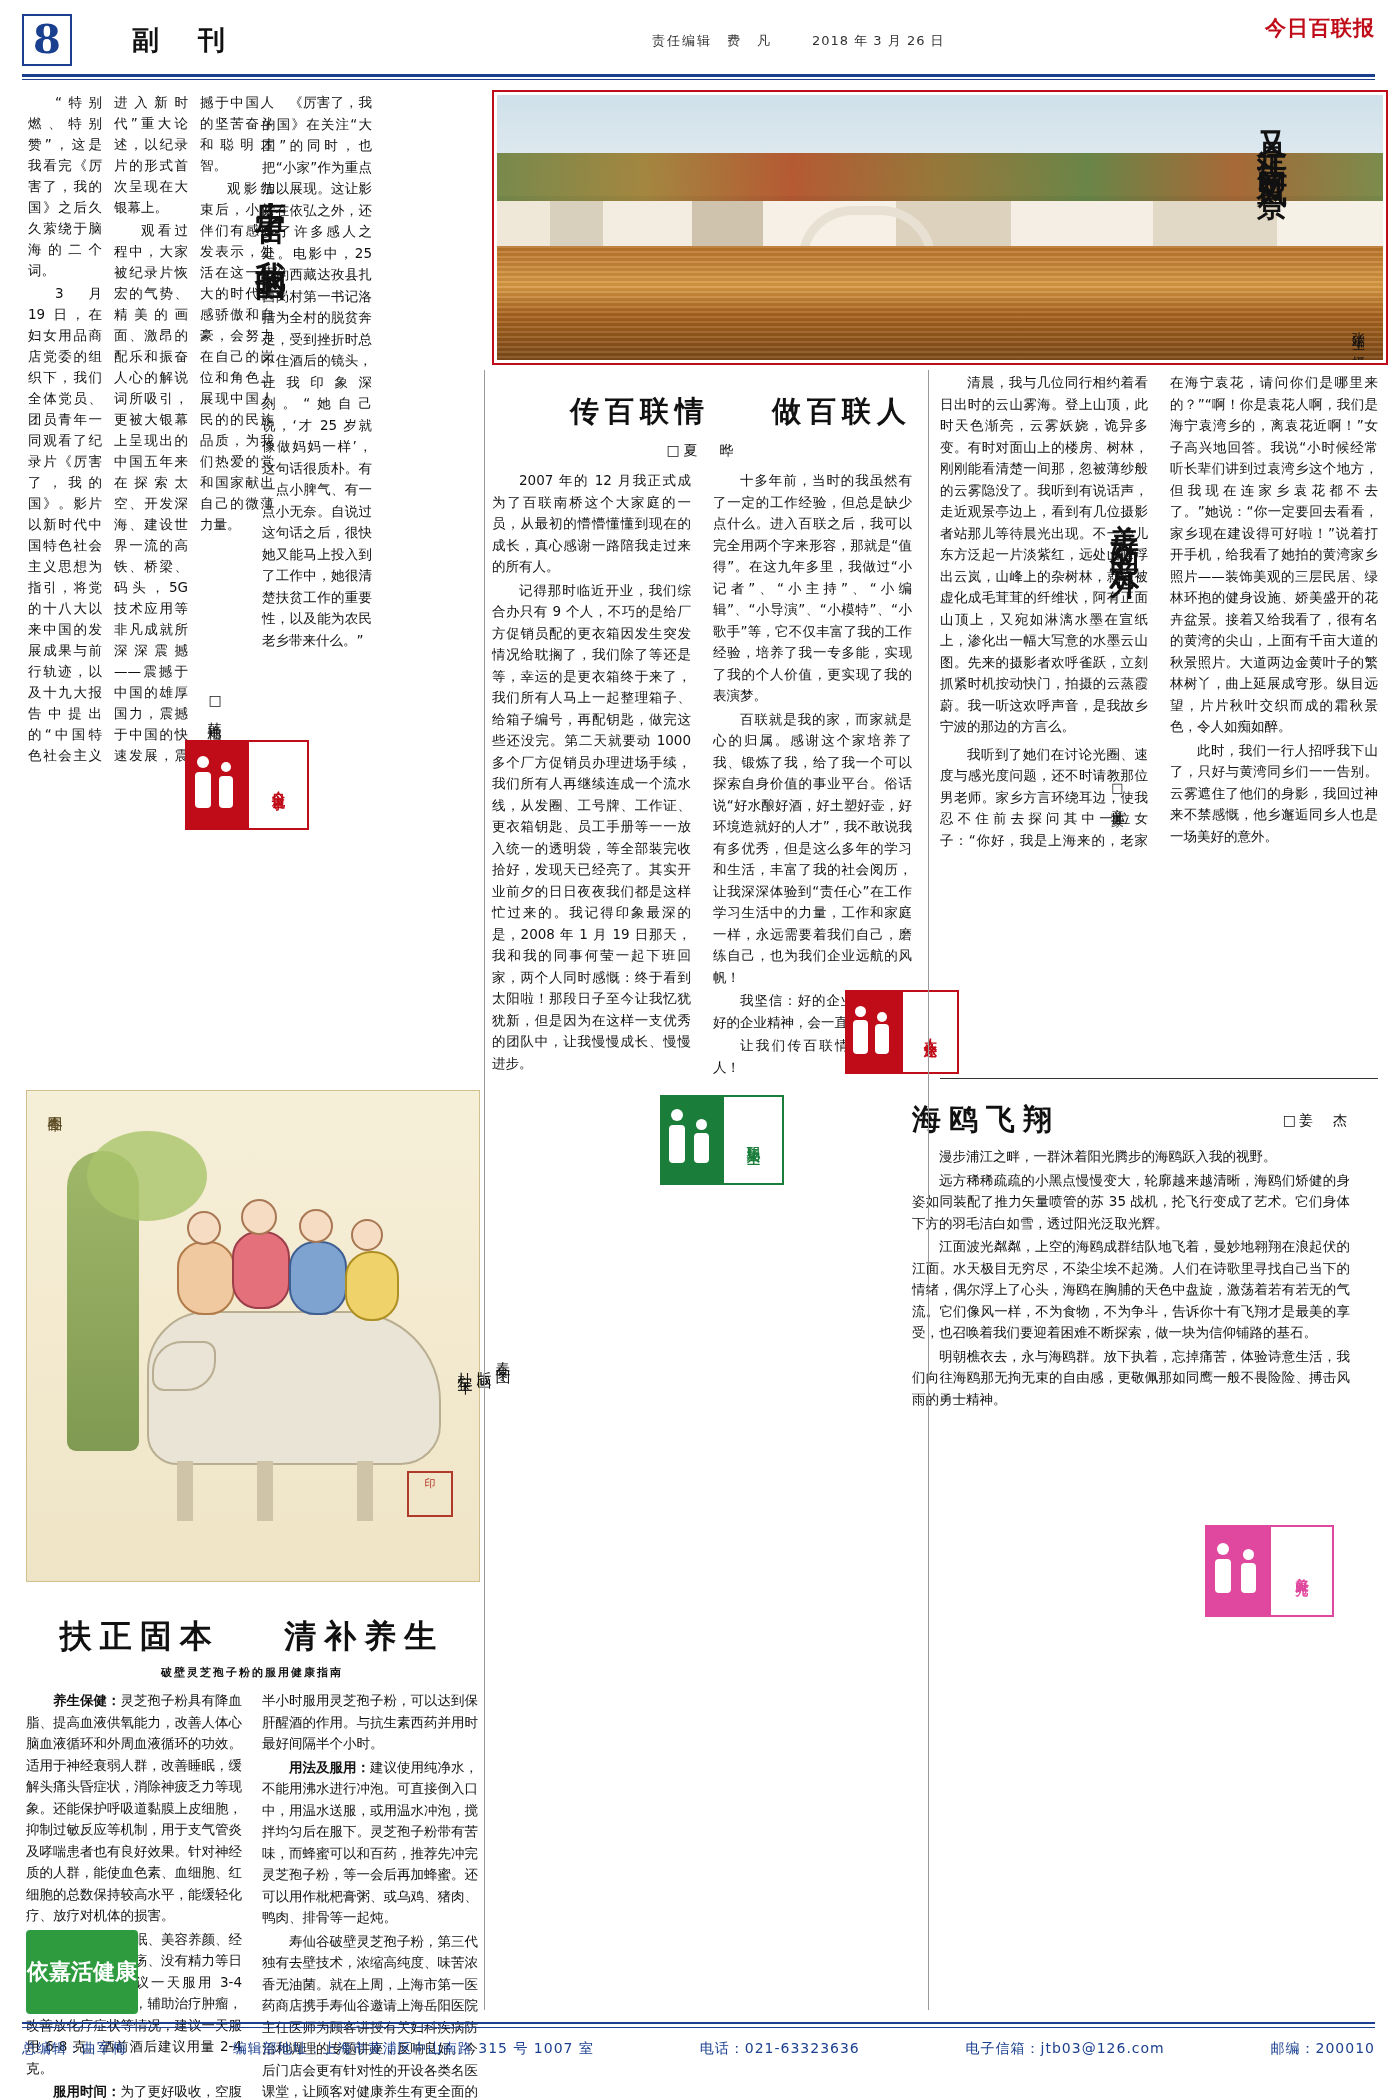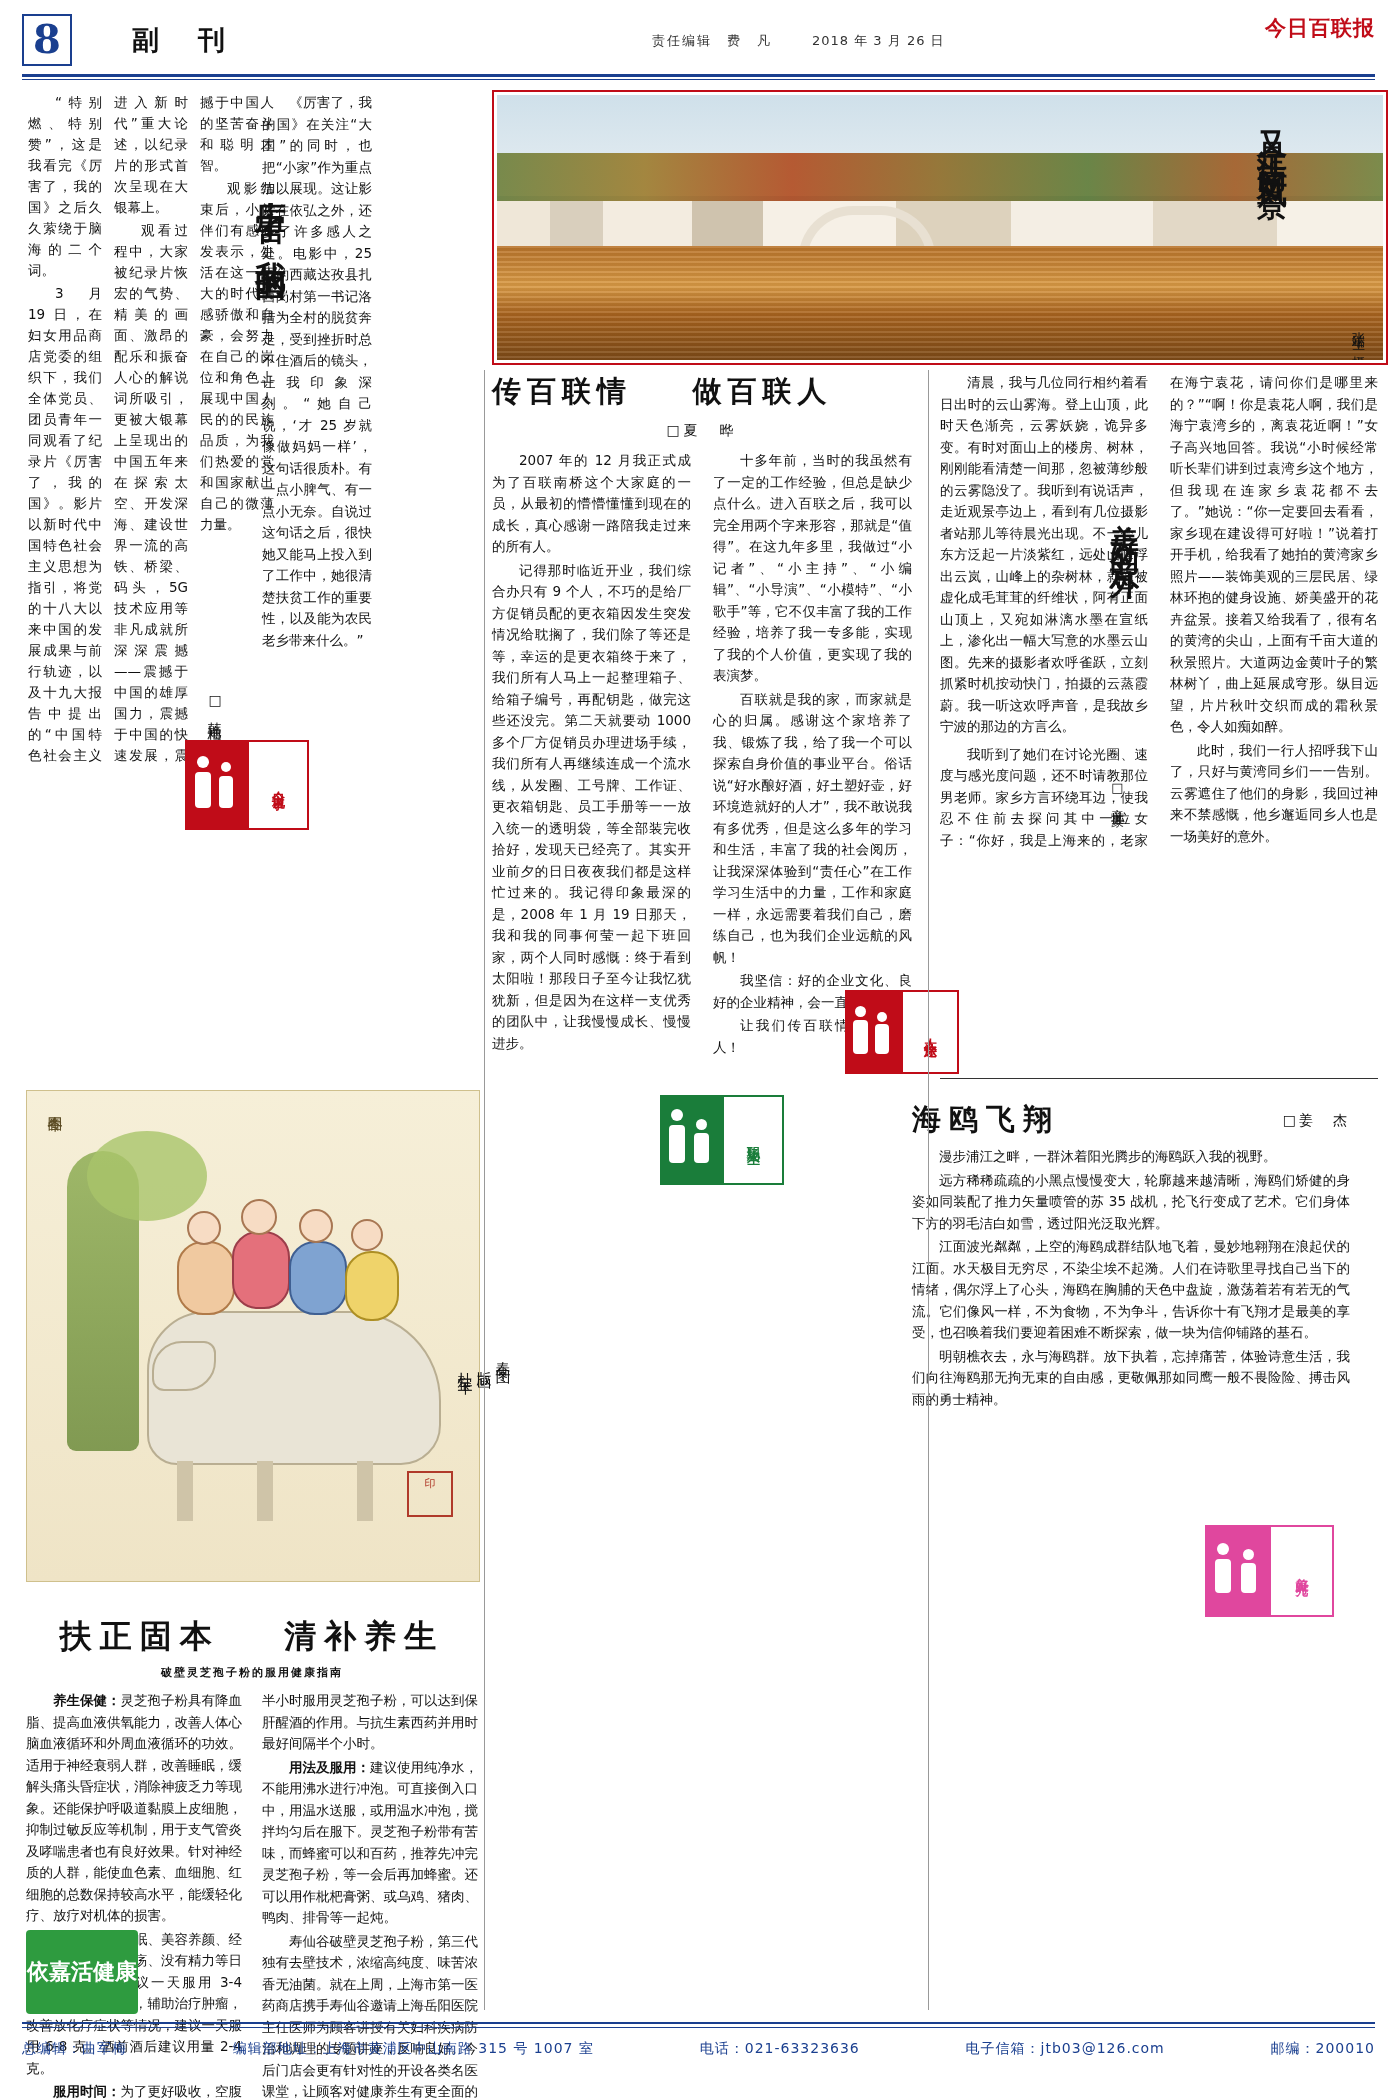--- a/index.html
+++ b/index.html
@@ -63,22 +63,22 @@
   .water:after{content:"";position:absolute;left:0;top:0;width:100%;height:100%;
      background:repeating-linear-gradient(180deg,rgba(255,255,255,.10) 0 2px,rgba(0,0,0,.06) 2px 5px);}
   .title-vert{position:absolute;right:12px;top:12px;width:120px;height:238px;
      display:flex;align-items:flex-start;justify-content:flex-start;}
   .title-vert .t{writing-mode:vertical-rl;font-size:30px;font-weight:bold;letter-spacing:10px;
      font-family:"DejaVu Serif","Liberation Serif",serif;color:#111;}
   .photo-credit{position:absolute;right:16px;bottom:8px;writing-mode:vertical-rl;font-size:13px;letter-spacing:3px;}
 
   
   .art2{position:absolute;left:492px;top:372px;width:420px;}
-  .art2 .title{font-size:29px;font-weight:bold;letter-spacing:6px;text-align:left;
-     font-family:Liberation Serif, serif;}
+  .art2 .title{font-size:29px;font-weight:bold;letter-spacing:6px;text-align:right;
+     font-family:Liberation Sans, sans-serif;margin-top:20px;}
   .art2 .author{font-size:14px;text-align:center;margin-top:10px;letter-spacing:4px;}
   .art2 .cols{margin-top:10px;columns:2;column-gap:22px;font-size:13.5px;line-height:21.5px;text-align:justify;}
   .art2 .cols p{margin:0 0 2px 0;text-indent:2em;}
 
   
   .art3{position:absolute;left:940px;top:372px;width:438px;}
   .art3 .cols{columns:2;column-gap:22px;font-size:13.5px;line-height:21.5px;text-align:justify;}
   .art3 .cols p{margin:0 0 2px 0;text-indent:2em;}
   .art3-title{position:absolute;left:1105px;top:500px;writing-mode:vertical-rl;font-size:29px;font-weight:bold;
      letter-spacing:12px;font-family:"DejaVu Serif","Liberation Serif",serif;}

